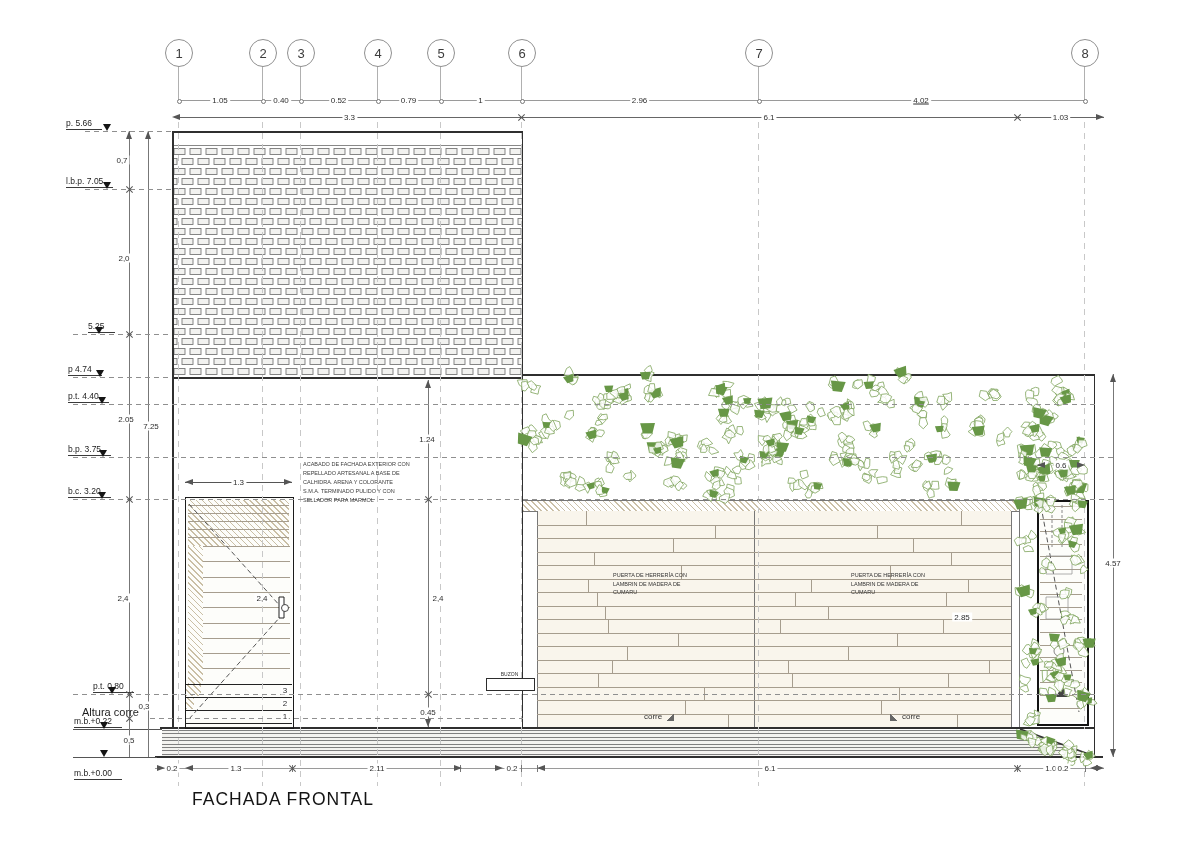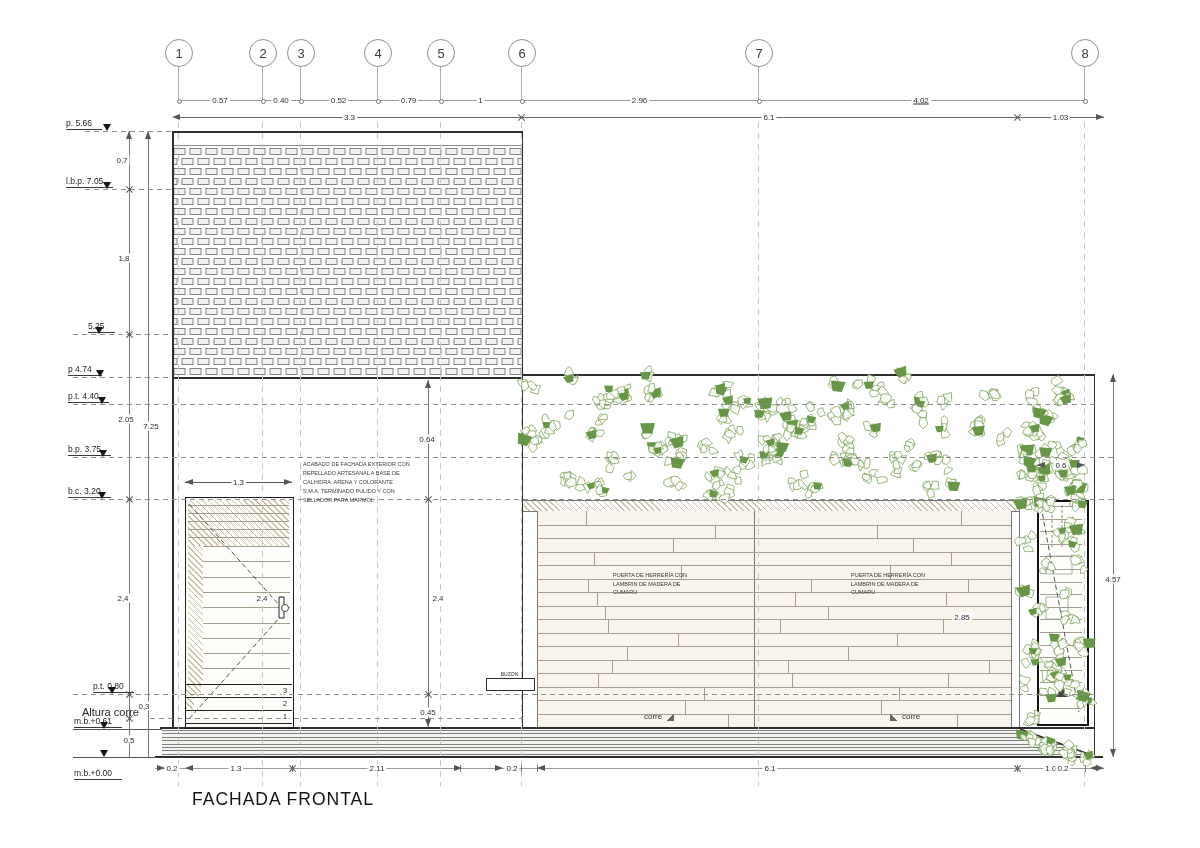--- a/index.html
+++ b/index.html
@@ -899,21 +899,21 @@
     <div class="bubble" style="left: 1071px; top: 39px;">8</div>
     <div class="sline" style="left: 178px; top: 100px; width: 906px; height: 1px; background: rgb(154, 154, 154);"></div>
     <div class="dotc" style="left: 176.5px; top: 98.5px;"></div>
     <div class="dotc" style="left: 260.5px; top: 98.5px;"></div>
     <div class="dotc" style="left: 298.5px; top: 98.5px;"></div>
     <div class="dotc" style="left: 375.5px; top: 98.5px;"></div>
     <div class="dotc" style="left: 438.5px; top: 98.5px;"></div>
     <div class="dotc" style="left: 519.5px; top: 98.5px;"></div>
     <div class="dotc" style="left: 756.5px; top: 98.5px;"></div>
     <div class="dotc" style="left: 1082.5px; top: 98.5px;"></div>
-    <div class="dimlabel" style="left: 220px; top: 100px;">0.57</div>
+    <div class="dimlabel" style="left: 220px; top: 100px;">1.05</div>
     <div class="dimlabel" style="left: 281px; top: 100px;">0.40</div>
     <div class="dimlabel" style="left: 338.5px; top: 100px;">0.52</div>
     <div class="dimlabel" style="left: 408.5px; top: 100px;">0.79</div>
     <div class="dimlabel" style="left: 480.5px; top: 100px;">1</div>
     <div class="dimlabel" style="left: 639.5px; top: 100px;">2.96</div>
     <div class="dimlabel" style="left: 921px; top: 100px; text-decoration: underline;">4.02</div>
     <div class="sline" style="left: 178px; top: 117px; width: 343px; height: 1px; background: rgb(102, 102, 102);"></div>
     <div class="dimlabel" style="left: 349.5px; top: 117px;">3.3</div>
     <div class="arr arr-l" style="left: 172px; top: 114px;"></div>
     <div class="xtick" style="left: 516.5px; top: 112.5px;">
@@ -946,21 +946,21 @@
     <div class="ldash" style="left: 73px; top: 404px; width: 1022px;"></div>
     <div class="lvl" style="left: 68px; top: 444px;">b.p. 3.75</div>
     <div class="tri" style="left: 98.5px; top: 450px;"></div>
     <div class="ldash" style="left: 73px; top: 457px; width: 1040px;"></div>
     <div class="lvl" style="left: 68px; top: 486px;">b.c. 3.20</div>
     <div class="tri" style="left: 97.5px; top: 492px;"></div>
     <div class="ldash" style="left: 73px; top: 499px; width: 1040px;"></div>
     <div class="lvl" style="left: 93px; top: 681px;">p.t. 0.80</div>
     <div class="tri" style="left: 107.5px; top: 687px;"></div>
     <div class="ldash" style="left: 73px; top: 694px; width: 1022px;"></div>
-    <div class="lvl" style="left: 74px; top: 716px;">m.b.+0.61</div>
+    <div class="lvl" style="left: 74px; top: 716px;">m.b.+0.22</div>
     <div class="tri" style="left: 99.5px; top: 722px;"></div>
     <div class="sline" style="left: 73px; top: 729px; width: 89px; height: 1px; background: rgb(85, 85, 85);"></div>
     <div class="lvl" style="left: 74px; top: 768px;">m.b.+0.00</div>
     <div class="tri" style="left: 99.5px; top: 750px;"></div>
     <div class="sline" style="left: 73px; top: 757px; width: 84px; height: 1px; background: rgb(85, 85, 85);"></div>
     <div class="av" style="left: 82px; top: 706px;">Altura corre</div>
     <div class="ldash" style="left: 150px; top: 718px; width: 373px;"></div>
     <div class="sline" style="left: 129px; top: 131px; width: 1px; height: 626px; background: rgb(119, 119, 119);"></div>
     <div class="arr arr-u" style="left: 126px; top: 131px;"></div>
     <div class="sline" style="left: 148px; top: 131px; width: 1px; height: 626px; background: rgb(119, 119, 119);"></div>
@@ -993,30 +993,30 @@
     </div>
     <div class="xtick" style="left: 423.5px; top: 494.5px;">
       <div class="xa"></div>
       <div class="xb"></div>
     </div>
     <div class="xtick" style="left: 423.5px; top: 689.5px;">
       <div class="xa"></div>
       <div class="xb"></div>
     </div>
     <div class="dimlabel" style="left: 122px; top: 160px;">0,7</div>
-    <div class="dimlabel" style="left: 124px; top: 258px;">1,8</div>
+    <div class="dimlabel" style="left: 124px; top: 258px;">2,0</div>
     <div class="dimlabel" style="left: 126px; top: 419px;">2.05</div>
     <div class="dimlabel" style="left: 151px; top: 426px;">7.25</div>
     <div class="dimlabel" style="left: 123px; top: 598px;">2,4</div>
     <div class="dimlabel" style="left: 144px; top: 706px;">0,3</div>
     <div class="dimlabel" style="left: 129px; top: 740px;">0,5</div>
-    <div class="dimlabel" style="left: 427px; top: 439px;">0.64</div>
+    <div class="dimlabel" style="left: 427px; top: 439px;">1.24</div>
     <div class="dimlabel" style="left: 438px; top: 598px;">2,4</div>
     <div class="dimlabel" style="left: 428px; top: 712px;">0.45</div>
-    <div class="dimlabel" style="left: 1113px; top: 563px; margin-top: 16px;">4.57</div>
+    <div class="dimlabel" style="left: 1113px; top: 563px;">4.57</div>
     <div class="dimlabel" style="left: 262px; top: 598px;">2,4</div>
     <div class="dimlabel" style="left: 962px; top: 617px;">2.85</div>
     <div class="sline" style="left: 185px; top: 482px; width: 107px; height: 1px; background: rgb(85, 85, 85);"></div>
     <div class="arr arr-l" style="left: 185px; top: 479px;"></div>
     <div class="arr arr-r" style="left: 284px; top: 479px;"></div>
     <div class="dimlabel" style="left: 238.5px; top: 482px;">1.3</div>
     <div class="sline" style="left: 1037px; top: 465px; width: 48px; height: 1px; background: rgb(85, 85, 85);"></div>
     <div class="arr arr-l" style="left: 1037px; top: 462px;"></div>
     <div class="arr arr-r" style="left: 1077px; top: 462px;"></div>
     <div class="dimlabel" style="left: 1061px; top: 465px;">0.6</div>

